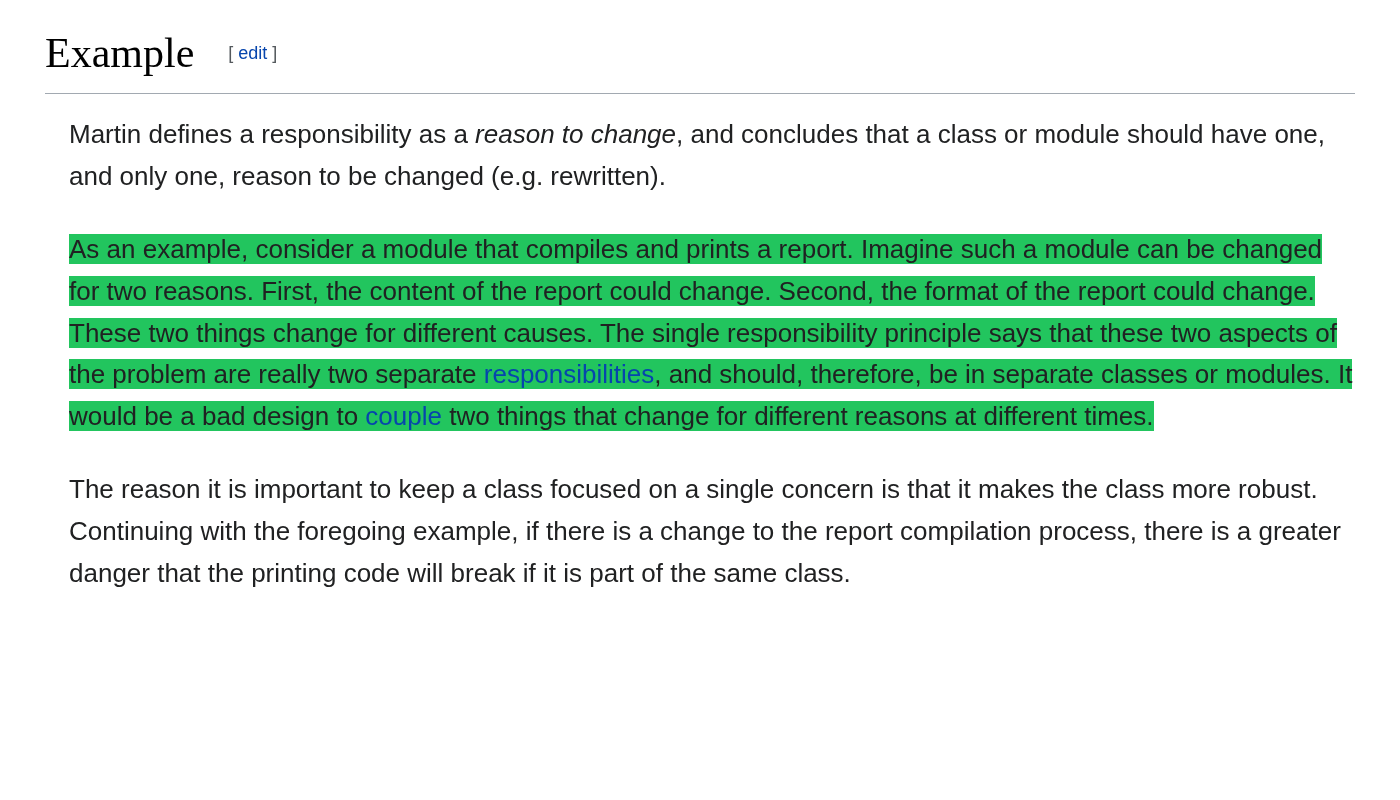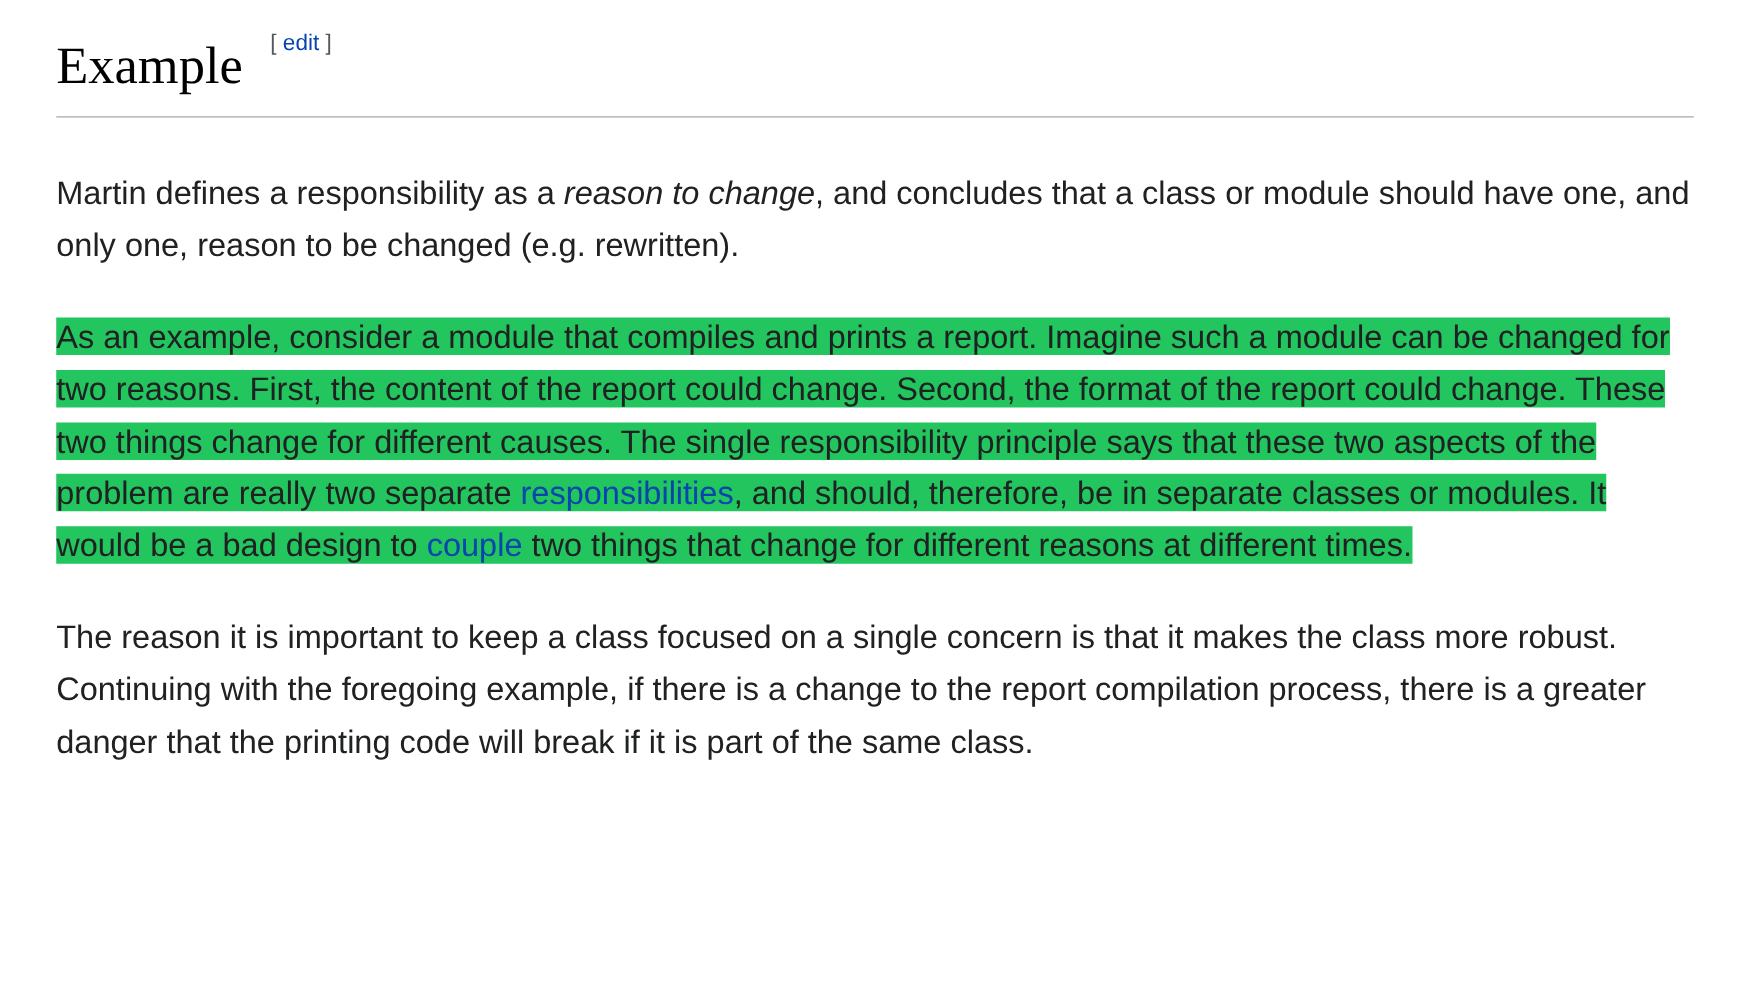--- a/index.html
+++ b/index.html
@@ -10,24 +10,25 @@
     body {
       font-family: -apple-system, BlinkMacSystemFont, "Segoe UI", Helvetica, Arial, sans-serif;
       background: #ffffff;
       padding: 20px 45px;
       color: #202122;
       font-size: 26px;
       line-height: 1.6;
     }
     .section-heading {
       display: flex;
-      align-items: flex-start;
+      align-items: center;
       border-bottom: 1px solid #a2a9b1;
       padding-bottom: 6px;
-      margin-bottom: 40px;
+      margin-bottom: 20px;
+      gap: 12px;
     }
     .section-title {
       font-family: "Linux Libertine", Georgia, "Times New Roman", serif;
       font-weight: normal;
       font-size: 42px;
       color: #000000;
       margin-right: 22px;
     }
     .edit-wrapper {
       font-size: 18px;
@@ -37,20 +38,21 @@
     .edit-link {
       color: #0645ad;
       cursor: pointer;
       text-decoration: none;
     }
     .bracket {
       color: #54595d;
     }
     p {
       margin-bottom: 32px;
+      margin-left: 24px;
     }
     .italic {
       font-style: italic;
     }
     .wikilink {
       color: #0645ad;
       text-decoration: none;
       cursor: pointer;
     }
     .highlighted {

